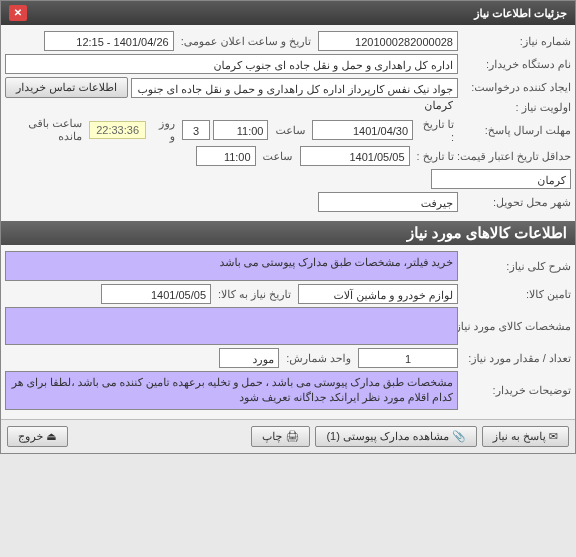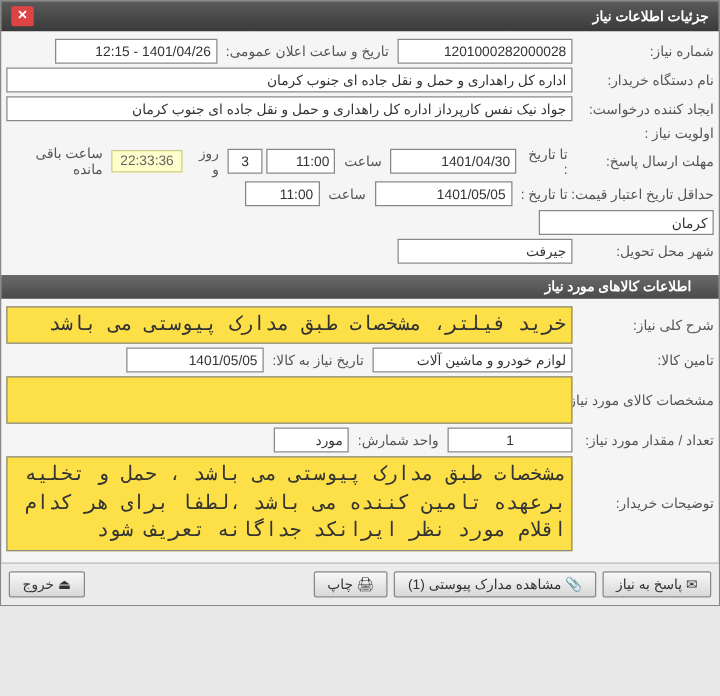--- a/index.html
+++ b/index.html
@@ -30,23 +30,23 @@
   height: 16px;
   text-align: center;
   line-height: 16px;
   border-radius: 2px;
   cursor: pointer;
   font-size: 10px;
 }
 .section-header {
   background: linear-gradient(#6a6a6a, #4a4a4a);
   color: #fff;
-  padding: 3px 22px;
+  padding: 3px 8px;
   font-weight: bold;
-  font-size: 11px;
+  font-size: 15px;
 }
 .form-area {
   padding: 6px 4px;
 }
 .row {
   display: flex;
   align-items: center;
   margin-bottom: 3px;
   gap: 3px;
 }
@@ -68,28 +68,28 @@
   line-height: 16px;
   color: #333;
   font-family: Tahoma, sans-serif;
   font-size: 11px;
 }
 .field-wide { flex: 1; }
 .field-med { width: 140px; }
 .field-sm { width: 60px; }
 .field-num { width: 100px; text-align: center; }
 .textarea {
-  background: #fde047;
+  background: #c4b5fd;
   border: 1px solid #888;
   padding: 3px 4px;
   min-height: 38px;
   flex: 1;
   color: #333;
-  font-family: Liberation Mono, monospace;
-  font-size: 16px;
+  font-family: Liberation Serif, serif;
+  font-size: 11px;
   line-height: 1.4;
 }
 .btn {
   background: linear-gradient(#f8f8f8, #d8d8d8);
   border: 1px solid #888;
   padding: 3px 10px;
   cursor: pointer;
   font-family: Tahoma, sans-serif;
   font-size: 11px;
   color: #333;
@@ -136,20 +136,21 @@
     </div>
 
     <div class="row">
       <span class="label label-col">نام دستگاه خریدار:</span>
       <span class="field field-wide">اداره کل راهداری و حمل و نقل جاده ای جنوب کرمان</span>
     </div>
 
     <div class="row">
       <span class="label label-col">ایجاد کننده درخواست:</span>
       <span class="field field-wide">جواد  نیک نفس کارپرداز اداره کل راهداری و حمل و نقل جاده ای جنوب کرمان</span>
+      <button class="btn">اطلاعات تماس خریدار</button>
     </div>
 
     <div class="row">
       <span class="label label-col">اولویت نیاز :</span>
     </div>
 
     <div class="row">
       <span class="label label-col">مهلت ارسال پاسخ:</span>
       <span class="inline-label">تا تاریخ :</span>
       <span class="field" style="width:110px">1401/04/30</span>

